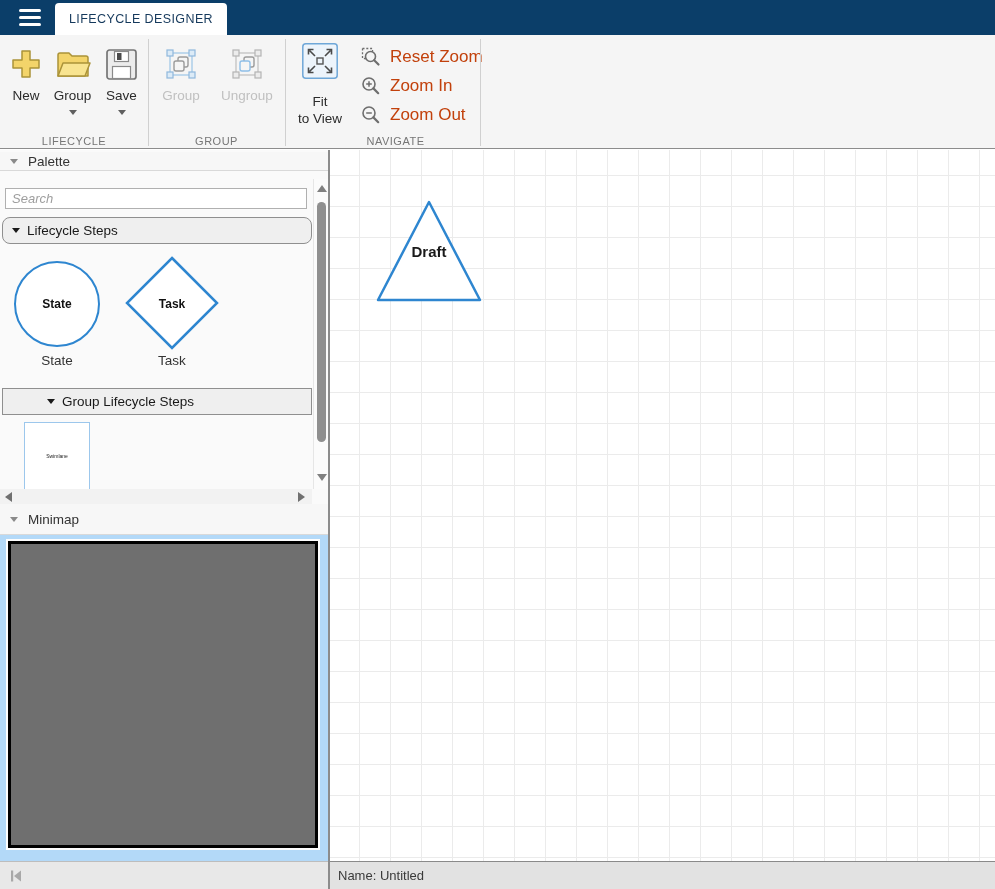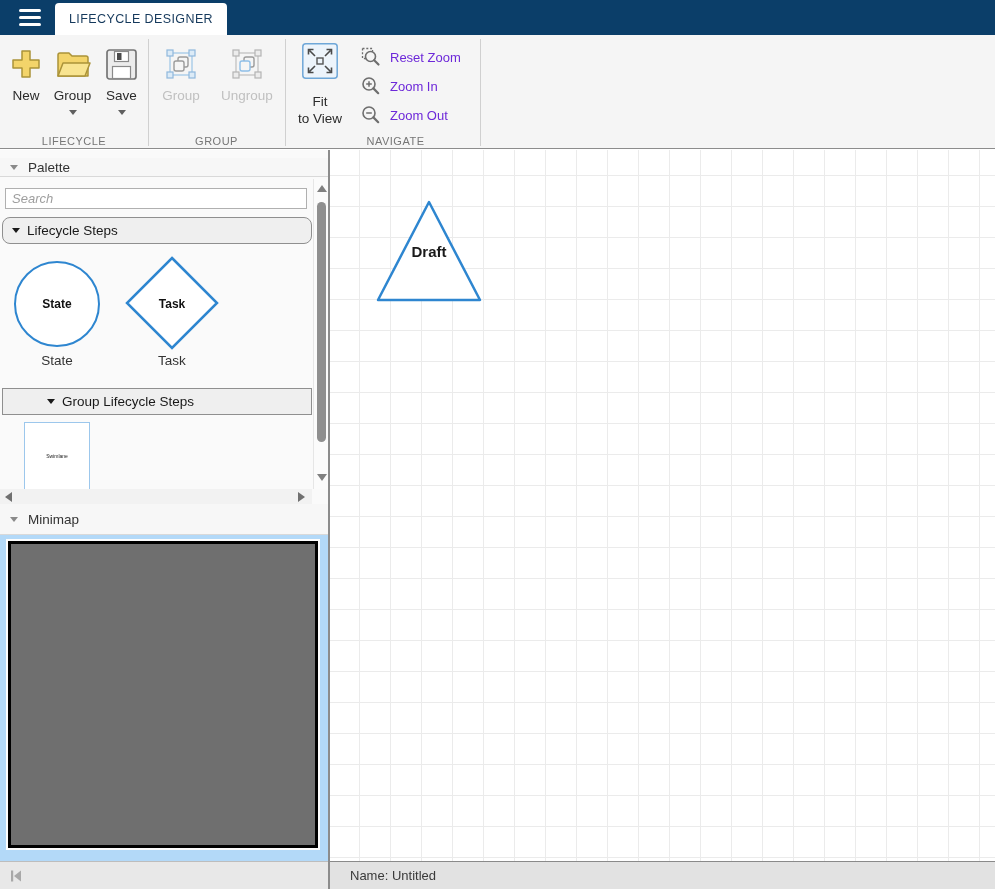--- a/index.html
+++ b/index.html
@@ -24,21 +24,21 @@
   .rib-big { position: absolute; top: 6px; height: 86px; display: flex; flex-direction: column;
              align-items: center; cursor: pointer; }
   .rib-big .icon-box { height: 46px; display: flex; align-items: center; justify-content: center; }
   .rib-big .lbl { font-size: 13.5px; color: #2b2b2b; line-height: 17px; }
   .rib-big .lbl.disabled { color: #c0c0c0; }
   .caret { width: 0; height: 0; border-left: 4px solid transparent; border-right: 4px solid transparent;
            border-top: 5px solid #5f5f5f; margin-top: 6px; }
   .fit-lbl { font-size: 13.5px; color: #2b2b2b; line-height: 17px; text-align: center; margin-top: 12px; }
   .rib-small { position: absolute; left: 360px; height: 26px; display: flex; align-items: center;
                gap: 8px; cursor: pointer; }
-  .rib-small .lbl { font-size: 13px; color: #6d28d9; white-space: nowrap; }
+  .rib-small .lbl { font-size: 17px; color: #c2410c; white-space: nowrap; }
 
   
   .left-panel { position: absolute; left: 0; top: 150px; width: 330px; height: 739px;
                 border-right: 2px solid #8c8c8c; background: #fafafa; }
   .panel-header { position: absolute; left: 0; width: 328px; background: #f7f7f7;
                   border-bottom: 1px solid #d9d9d9; display: flex; align-items: center; padding-left: 10px; }
   .panel-header .chev { width: 0; height: 0; border-left: 4px solid transparent; border-right: 4px solid transparent;
                         border-top: 5px solid #8a8a8a; margin-right: 10px; }
   .panel-header .ttl { font-size: 13.5px; color: #333; }
 
@@ -83,21 +83,21 @@
   
   .canvas { position: absolute; left: 330px; top: 150px; width: 665px; height: 711px; background: #fff;
             background-image: linear-gradient(to right, #ebebeb 1px, transparent 1px),
                               linear-gradient(to bottom, #ebebeb 1px, transparent 1px);
             background-size: 31px 31px; background-position: 29px 25px; padding-left: 6px; }
   .canvas svg { position: absolute; left: 0; top: 0; }
 
   
   .statusbar { position: absolute; left: 330px; top: 861px; width: 665px; height: 28px;
                background: #e2e2e2; border-top: 1px solid #8a8a8a; display: flex; align-items: center;
-               padding-left: 20px; font-size: 13px; color: #3a3a3a; }
+               padding-left: 8px; font-size: 13px; color: #3a3a3a; }
 </style>
 </head>
 <body>
 
 <div class="app">
 
   <div class="titlebar">
     <div class="hamburger">
       <span class="bar"></span>
       <span class="bar"></span>
@@ -223,21 +223,21 @@
       </svg>
       <span class="lbl">Zoom Out</span>
     </div>
 
     <div class="rib-sec-label" style="left:298px; width:195px;">NAVIGATE</div>
     <div class="rib-divider" style="left:480px;"></div>
   </div>
 
   <div class="left-panel">
 
-    <div class="panel-header" style="top:8px; height:19px;">
+    <div class="panel-header" style="top:2px; height:19px;">
       <span class="chev"></span>
       <span class="ttl">Palette</span>
     </div>
 
     <div class="palette-body">
       <input class="search-box" type="text" placeholder="Search" style="">
 
       <div class="sect-header" style="top:38px;border-radius:8px;">
         <span class="chev"></span>
         <span class="ttl">Lifecycle Steps</span>

